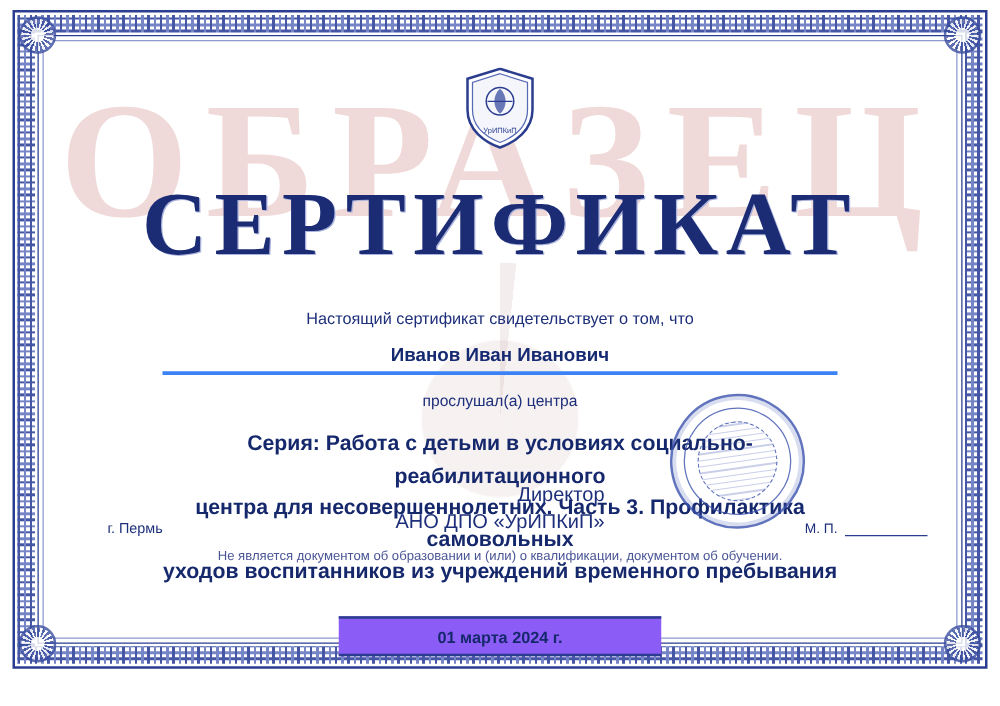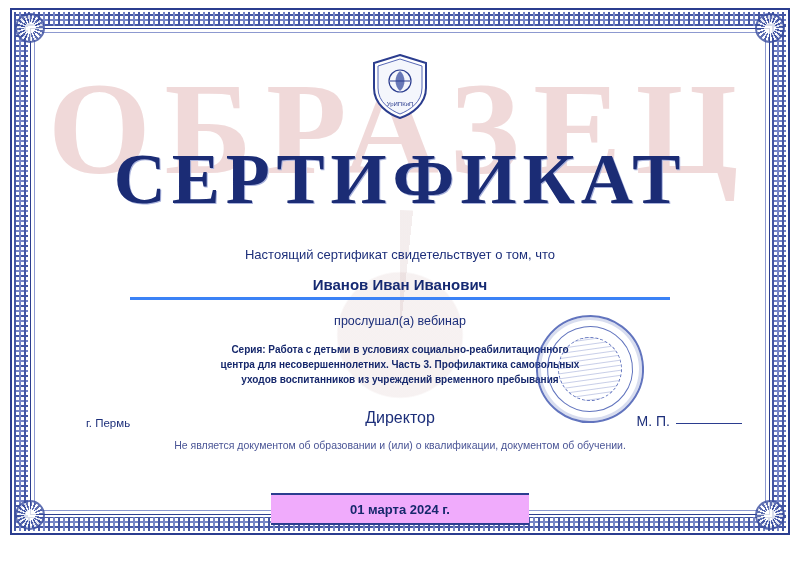--- a/index.html
+++ b/index.html
@@ -158,21 +158,21 @@
 
   .listened {
     margin-top: 14px;
     font-size: 12.5px;
     color: #1d2f7a;
   }
 
   .course {
     margin: 14px auto 0;
     width: 560px;
-    font-size: 10px;
+    font-size: 17px;
     font-weight: bold;
     line-height: 1.5;
     color: #16286c;
   }
 
   
   .stamp {
     position: absolute;
     right: 112px;
     bottom: 78px;
@@ -222,23 +222,24 @@
     bottom: 0;
     font-size: 16px;
     line-height: 1.35;
     color: #1d2f7a;
     text-align: right;
   }
   .sig-mp {
     position: absolute;
     right: 14px;
     bottom: 0;
-    font-size: 14px;
+    font-size: 11px;
     color: #1d2f7a;
     display: flex;
+    align-items: flex-end;
     gap: 6px;
     margin-left: 24px;
   }
   .sig-mp .rule {
     display: inline-block;
     width: 66px;
     border-bottom: 1px solid #2b3d8f;
     height: 10px;
   }
 
@@ -252,21 +253,21 @@
   }
 
   
   .date-strip {
     position: absolute;
     left: 50%;
     transform: translateX(-50%);
     bottom: -24px;
     width: 258px;
     height: 28px;
-    background: #f0abfc;
+    background: #8b5cf6;
     border-top: 2px solid #2b3d8f;
     border-bottom: 2px solid #2b3d8f;
     display: flex;
     align-items: center;
     justify-content: center;
     font-size: 13px;
     font-weight: bold;
     color: #16286c;
   }
 </style>
@@ -301,34 +302,35 @@
       </svg>
     </div>
 
 
     <div class="title">СЕРТИФИКАТ</div>
 
     <div class="subtitle">Настоящий сертификат свидетельствует о том, что</div>
 
     <div class="name-line">Иванов Иван Иванович</div>
 
-    <div class="listened">прослушал(а) вебинар</div>
+    <div class="listened">прослушал(а) центра</div>
 
     <div class="course">
       <div>Серия: Работа с детьми в условиях социально-реабилитационного</div>
       <div>центра для несовершеннолетних. Часть 3. Профилактика самовольных</div>
       <div>уходов воспитанников из учреждений временного пребывания</div>
     </div>
 
     <div class="stamp"></div>
 
     <div class="sig-row">
       <div class="sig-city">г. Пермь</div>
       <div class="sig-center">
         <div>Директор</div>
+        <div>АНО ДПО «УрИПКиП»</div>
       </div>
       <div class="sig-mp">
         <span>М. П.</span>
         <span class="rule"></span>
       </div>
     </div>
 
     <div class="disclaimer">Не является документом об образовании и (или) о квалификации, документом об обучении.</div>
 
     <div class="date-strip">01 марта 2024 г.</div>

